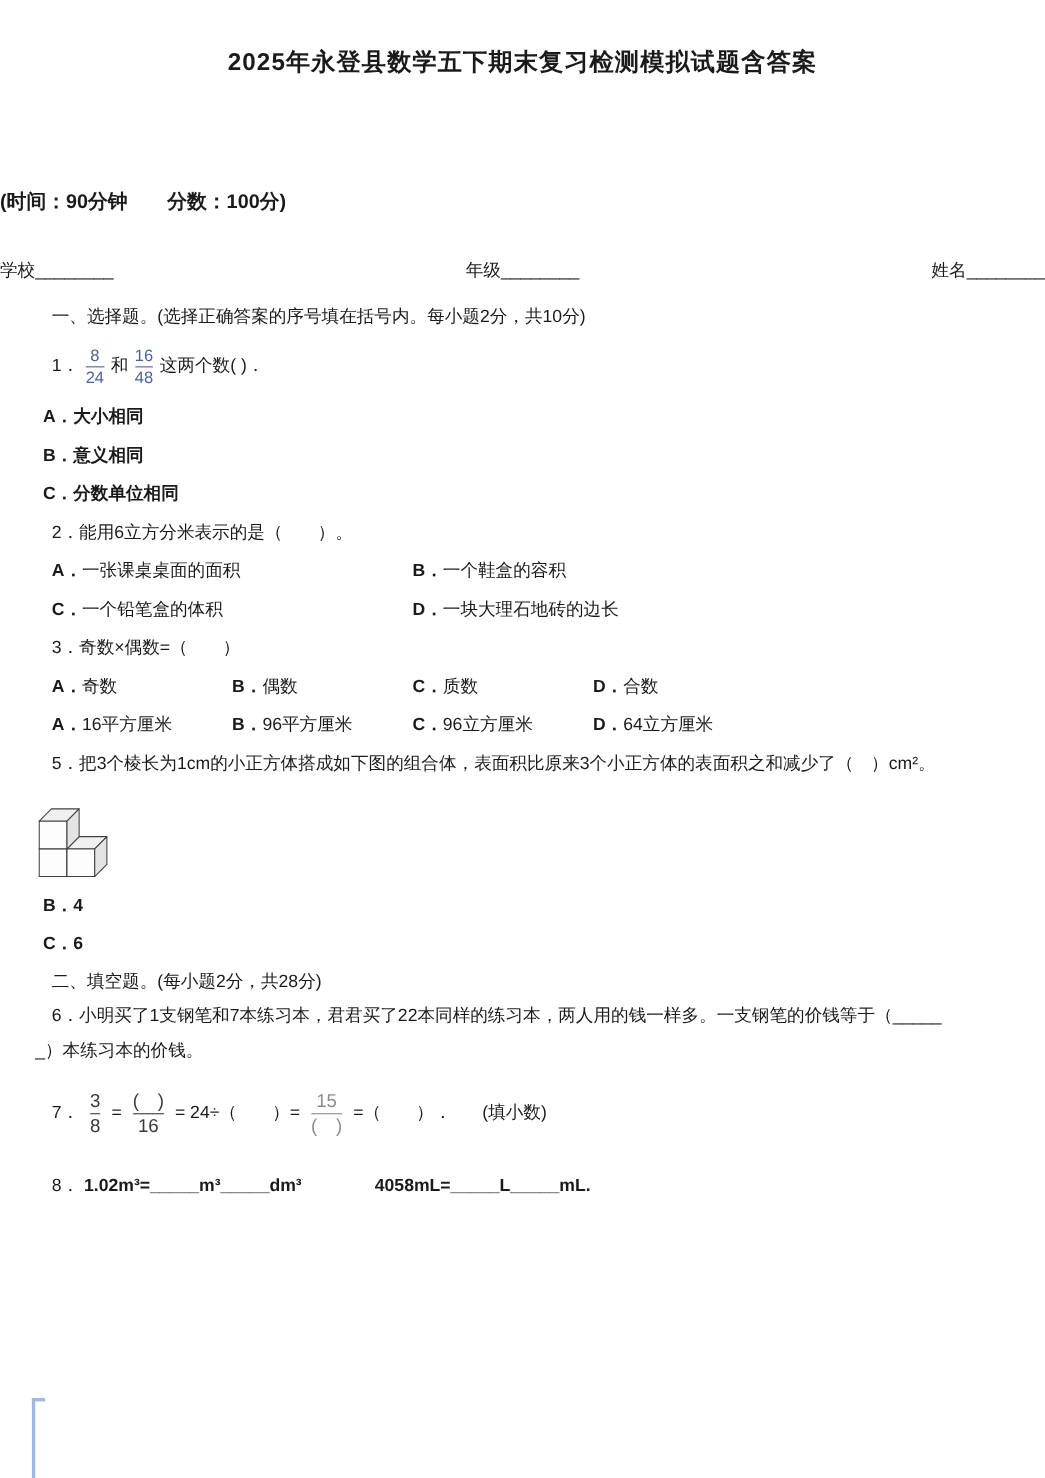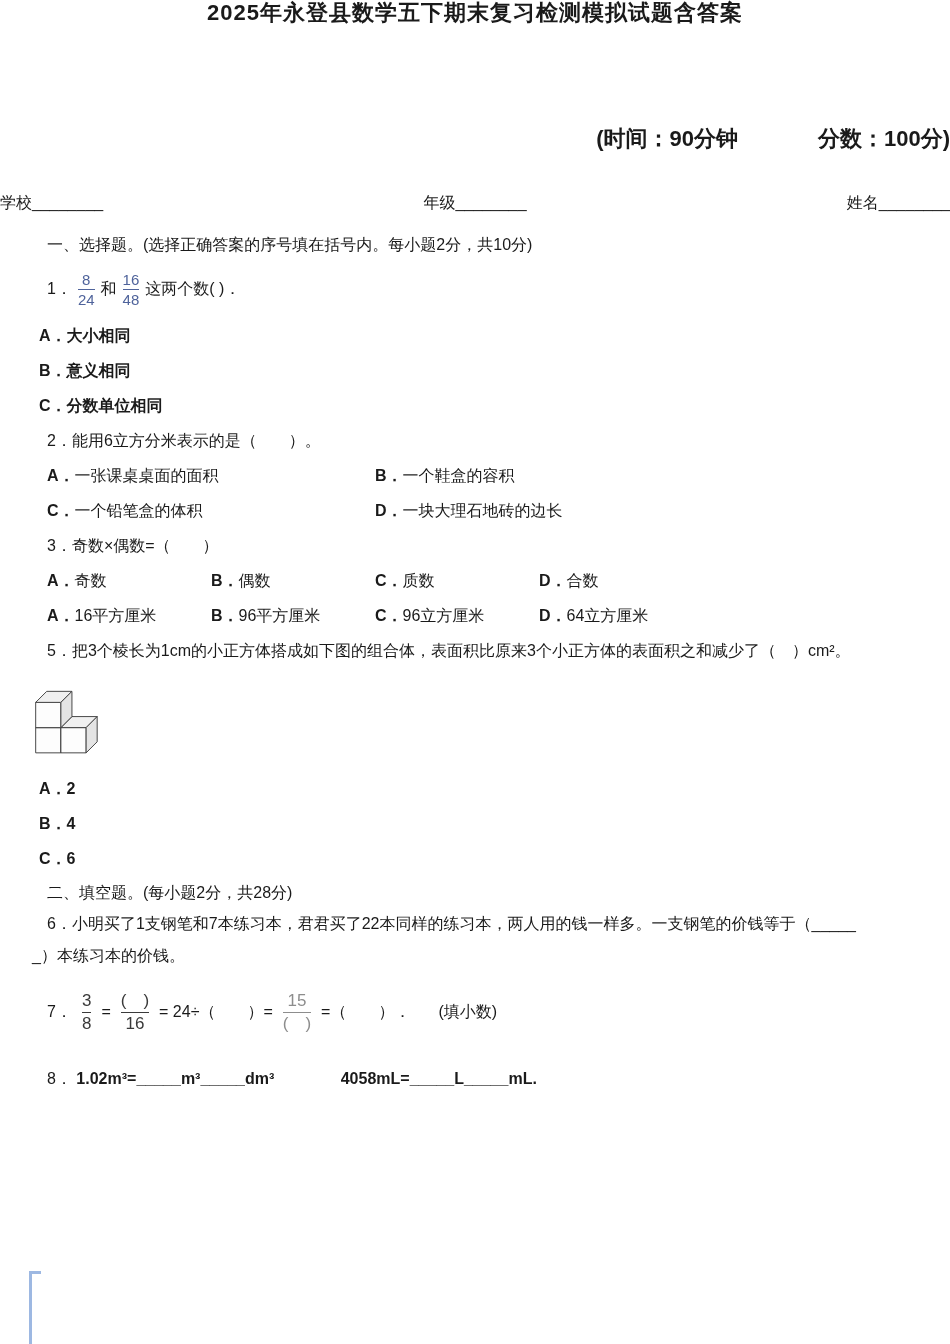--- a/index.html
+++ b/index.html
@@ -7,22 +7,22 @@
   .page {
     position:relative;
     width:950px; height:1344px;
     background:#ffffff;
     font-family:"Liberation Sans","DejaVu Sans",sans-serif;
     color:#1a1a1a;
     font-size:16px;
     line-height:22px;
     overflow:hidden;
   }
-  .title { text-align:center; font-size:22px; line-height:26px; font-weight:bold; letter-spacing:1px; }
-  .meta { margin-top:101px; display:flex; justify-content:flex-end; gap:80px; font-size:22px; line-height:24px; font-weight:bold; }
+  .title { text-align:center; font-size:22px; line-height:26px; font-weight:bold; letter-spacing:1px;margin-top:44px; }
+  .meta { margin-top:101px; display:flex; justify-content:flex-start; gap:36px; font-size:18px; line-height:24px; font-weight:bold; }
   .fields { margin-top:41px; display:flex; justify-content:space-between; gap:62px; font-size:16px; }
   .sec { margin:20px 40px 0 47px; }
   .sec2 { margin-top:12px; }
   .qrow { margin:10px 0 0 47px; display:flex; align-items:center; gap:2px; height:46px; }
   .qstem { margin:13px 0 0 47px; white-space:nowrap; }
   .opt { margin:13px 0 0 39px; }
   .opt.first5 { margin-top:22px; }
   .optrow { margin:13px 0 0 47px; display:flex; }
   .optrow.two > .cell { width:328px; }
   .optrow.four > .cell { width:164px; }
@@ -126,21 +126,20 @@
         <polygon points="36,68 50,54 82,54 68,68" fill="#f0f0f0"></polygon>
         <polygon points="68,68 82,54 82,86 68,100" fill="#e4e4e4"></polygon>
 
         <polygon points="4,36 36,36 36,68 4,68" fill="#fdfdfd"></polygon>
         <polygon points="4,36 18,22 50,22 36,36" fill="#f0f0f0"></polygon>
         <polygon points="36,36 50,22 50,54 36,68" fill="#e4e4e4"></polygon>
       </g>
     </svg>
   </div>
 
-  <div class="opt strong first5"><span class="ol">A．</span><span class="ot">2</span></div>
   <div class="opt strong"><span class="ol">B．</span><span class="ot">4</span></div>
   <div class="opt strong"><span class="ol">C．</span><span class="ot">6</span></div>
 
   <div class="sec sec2">二、填空题。(每小题2分，共28分)</div>
 
   <div class="q6line1">6．小明买了1支钢笔和7本练习本，君君买了22本同样的练习本，两人用的钱一样多。一支钢笔的价钱等于（_____</div>
   <div class="q6line2">_）本练习本的价钱。</div>
 
   <div class="q7row">
     <span>7．</span>

